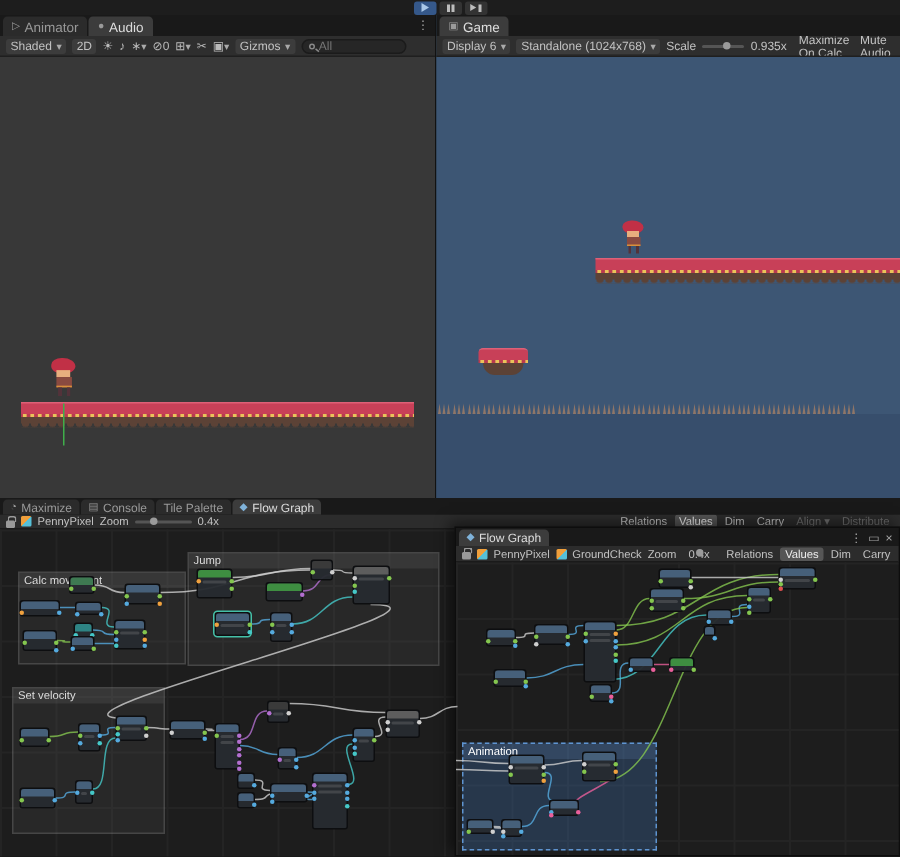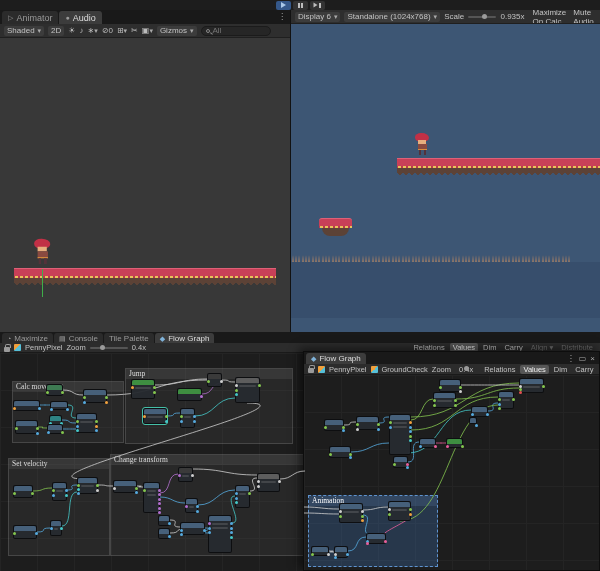--- a/index.html
+++ b/index.html
@@ -105,21 +105,21 @@
     background-size:37px 37px; }
   #graph-left { width:600px; height:218px; }
   .float-win { position:absolute; left:303px; top:351px; width:297px; height:220px; background:#1d1d1d;
     border:1px solid #0d0d0d; box-shadow:-4px -3px 9px rgba(0,0,0,.5); }
   .float-win .tabbar { height:12px; }
   .float-win .tab { height:11px; font-size:8px; padding:0 5px; }
   .float-win .graph-tbar { height:11px; }
   #graph-right { width:295px; height:195px; }
 
   .ggroup { position:absolute; background:rgba(120,120,120,.12); border:1px solid rgba(150,150,150,.28);
-    z-index:0;font-family:Liberation Serif, serif; }
+    z-index:0; }
   .ggroup .glabel { background:rgba(255,255,255,.07); height:10px; line-height:10px; padding:0 3px;
     font-size:7.5px; color:#dcdcdc; white-space:nowrap; overflow:hidden; }
   .ggroup.sel { background:rgba(62,110,170,.33); border:1px dashed #5f94d0; }
   .ggroup.sel .glabel { color:#fff; background:rgba(120,170,230,.15); }
   .gwires { position:absolute; left:0; top:0; z-index:1; }
   .gnode { position:absolute; background:rgba(38,43,48,.96); border:1px solid rgba(0,0,0,.65);
     border-radius:2px; z-index:2; }
   .gnode.sel { outline:1px solid #44c0a8; }
   .nhead { height:5px; border-radius:2px 2px 0 0; }
   .nline { height:2px; background:rgba(255,255,255,.13); margin:2px 3px 0; border-radius:1px; }
@@ -192,20 +192,26 @@
           <div class="hair"></div>
           <div class="face"></div>
           <div class="torso"></div>
           <div class="legs"></div>
         </div>
         <div class="gizline" style="left: 42px; top: 231px; height: 28px;"></div>
       </div>
   </div>
 
   <div class="game-pane">
+    <div class="tabbar">
+      <div class="tab active">
+        <span class="tabicon">▣</span>
+        <span>Game</span>
+      </div>
+    </div>
     <div class="tbar">
       <div class="dd caret">
           <span>Display 6</span>
         </div>
       <div class="dd caret">
           <span>Standalone (1024x768)</span>
         </div>
       <span>Scale</span>
       <div class="slider" style="width:50px">
           <span class="knob" style="left:14px"></span>
@@ -418,23 +424,20 @@
     </div>
     <div class="graph" id="graph-left">
         <div class="ggroup" style="left: 12px; top: 28px; width: 112px; height: 62px;">
           <div class="glabel">Calc movement</div>
         </div>
         <div class="ggroup" style="left: 125px; top: 15px; width: 168px; height: 76px;">
           <div class="glabel">Jump</div>
         </div>
         <div class="ggroup" style="left: 8px; top: 105px; width: 102px; height: 98px;">
           <div class="glabel">Set velocity</div>
-        </div>
-        <div class="ggroup" style="left: 110px; top: 101px; width: 196px; height: 102px;">
-          <div class="glabel">Change transform</div>
         </div>
         <svg width="600" height="218" class="gwires">
           <path d="M63,37 C75,37 71,42 83,42" stroke="#cfcfcf" stroke-width="1" fill="none" opacity="0.8"></path>
           <path d="M107,42 C157,42 157,27 207,27" stroke="#cfcfcf" stroke-width="1" fill="none" opacity="0.8"></path>
           <path d="M40,52 C52,52 38,52 50,52" stroke="#55aade" stroke-width="1" fill="none" opacity="0.8"></path>
           <path d="M68,52 C80,52 64,65 76,65" stroke="#45c8c8" stroke-width="1" fill="none" opacity="0.8"></path>
           <path d="M62,67 C74,67 64,70 76,70" stroke="#55aade" stroke-width="1" fill="none" opacity="0.8"></path>
           <path d="M38,74 C50,74 35,75 47,75" stroke="#84c64f" stroke-width="1" fill="none" opacity="0.8"></path>
           <path d="M63,76 C75,76 64,76 76,76" stroke="#55aade" stroke-width="1" fill="none" opacity="0.8"></path>
           <path d="M155,32 C181,32 181,26 207,26" stroke="#cfcfcf" stroke-width="1" fill="none" opacity="0.8"></path>

